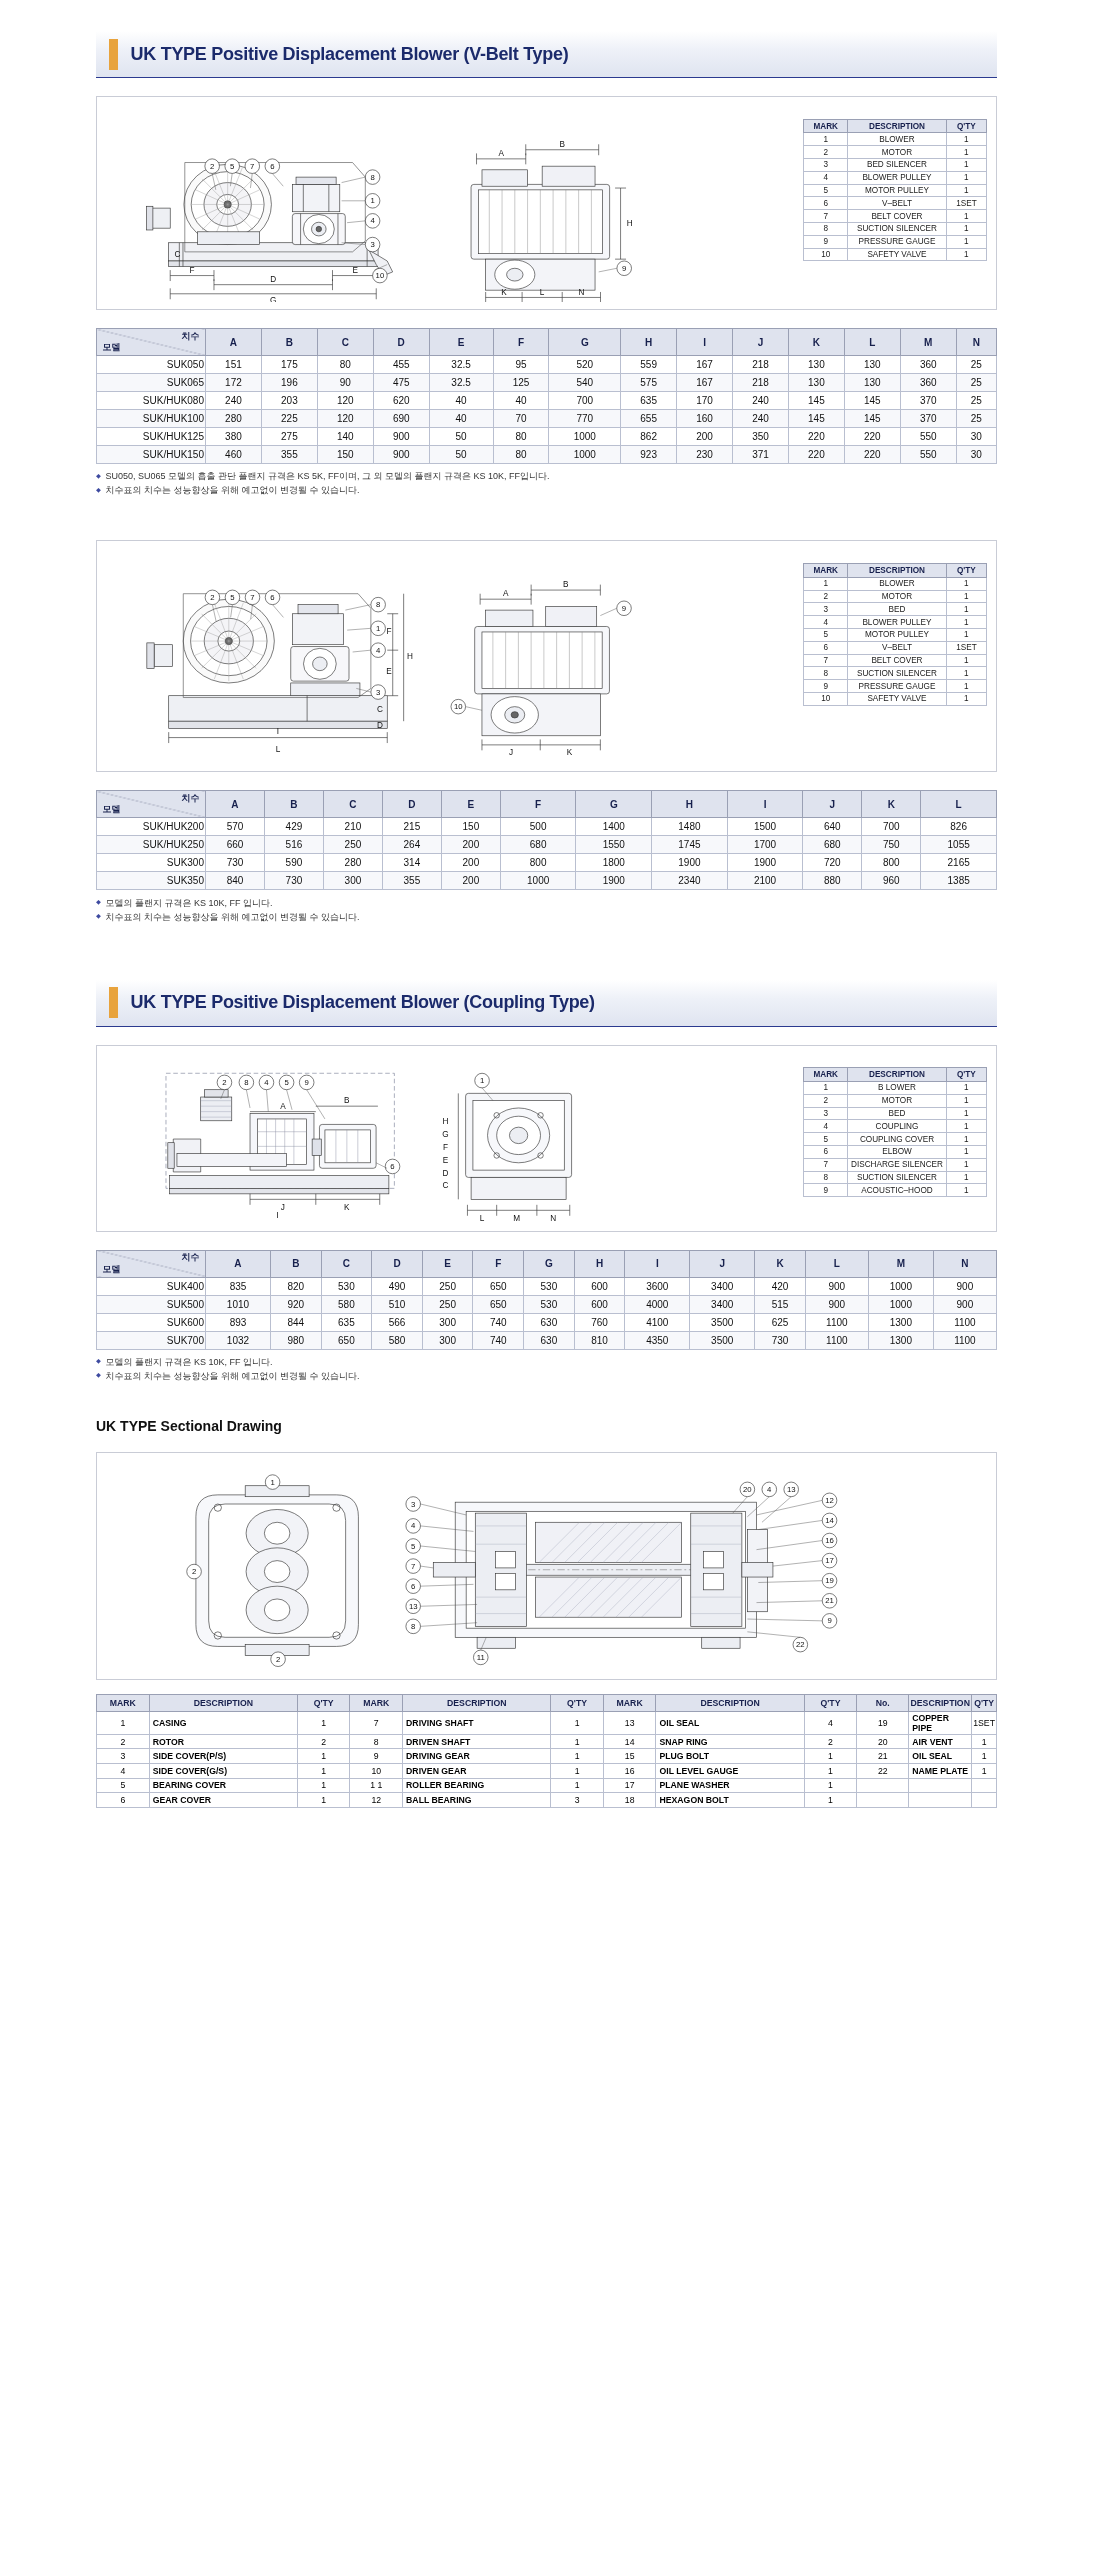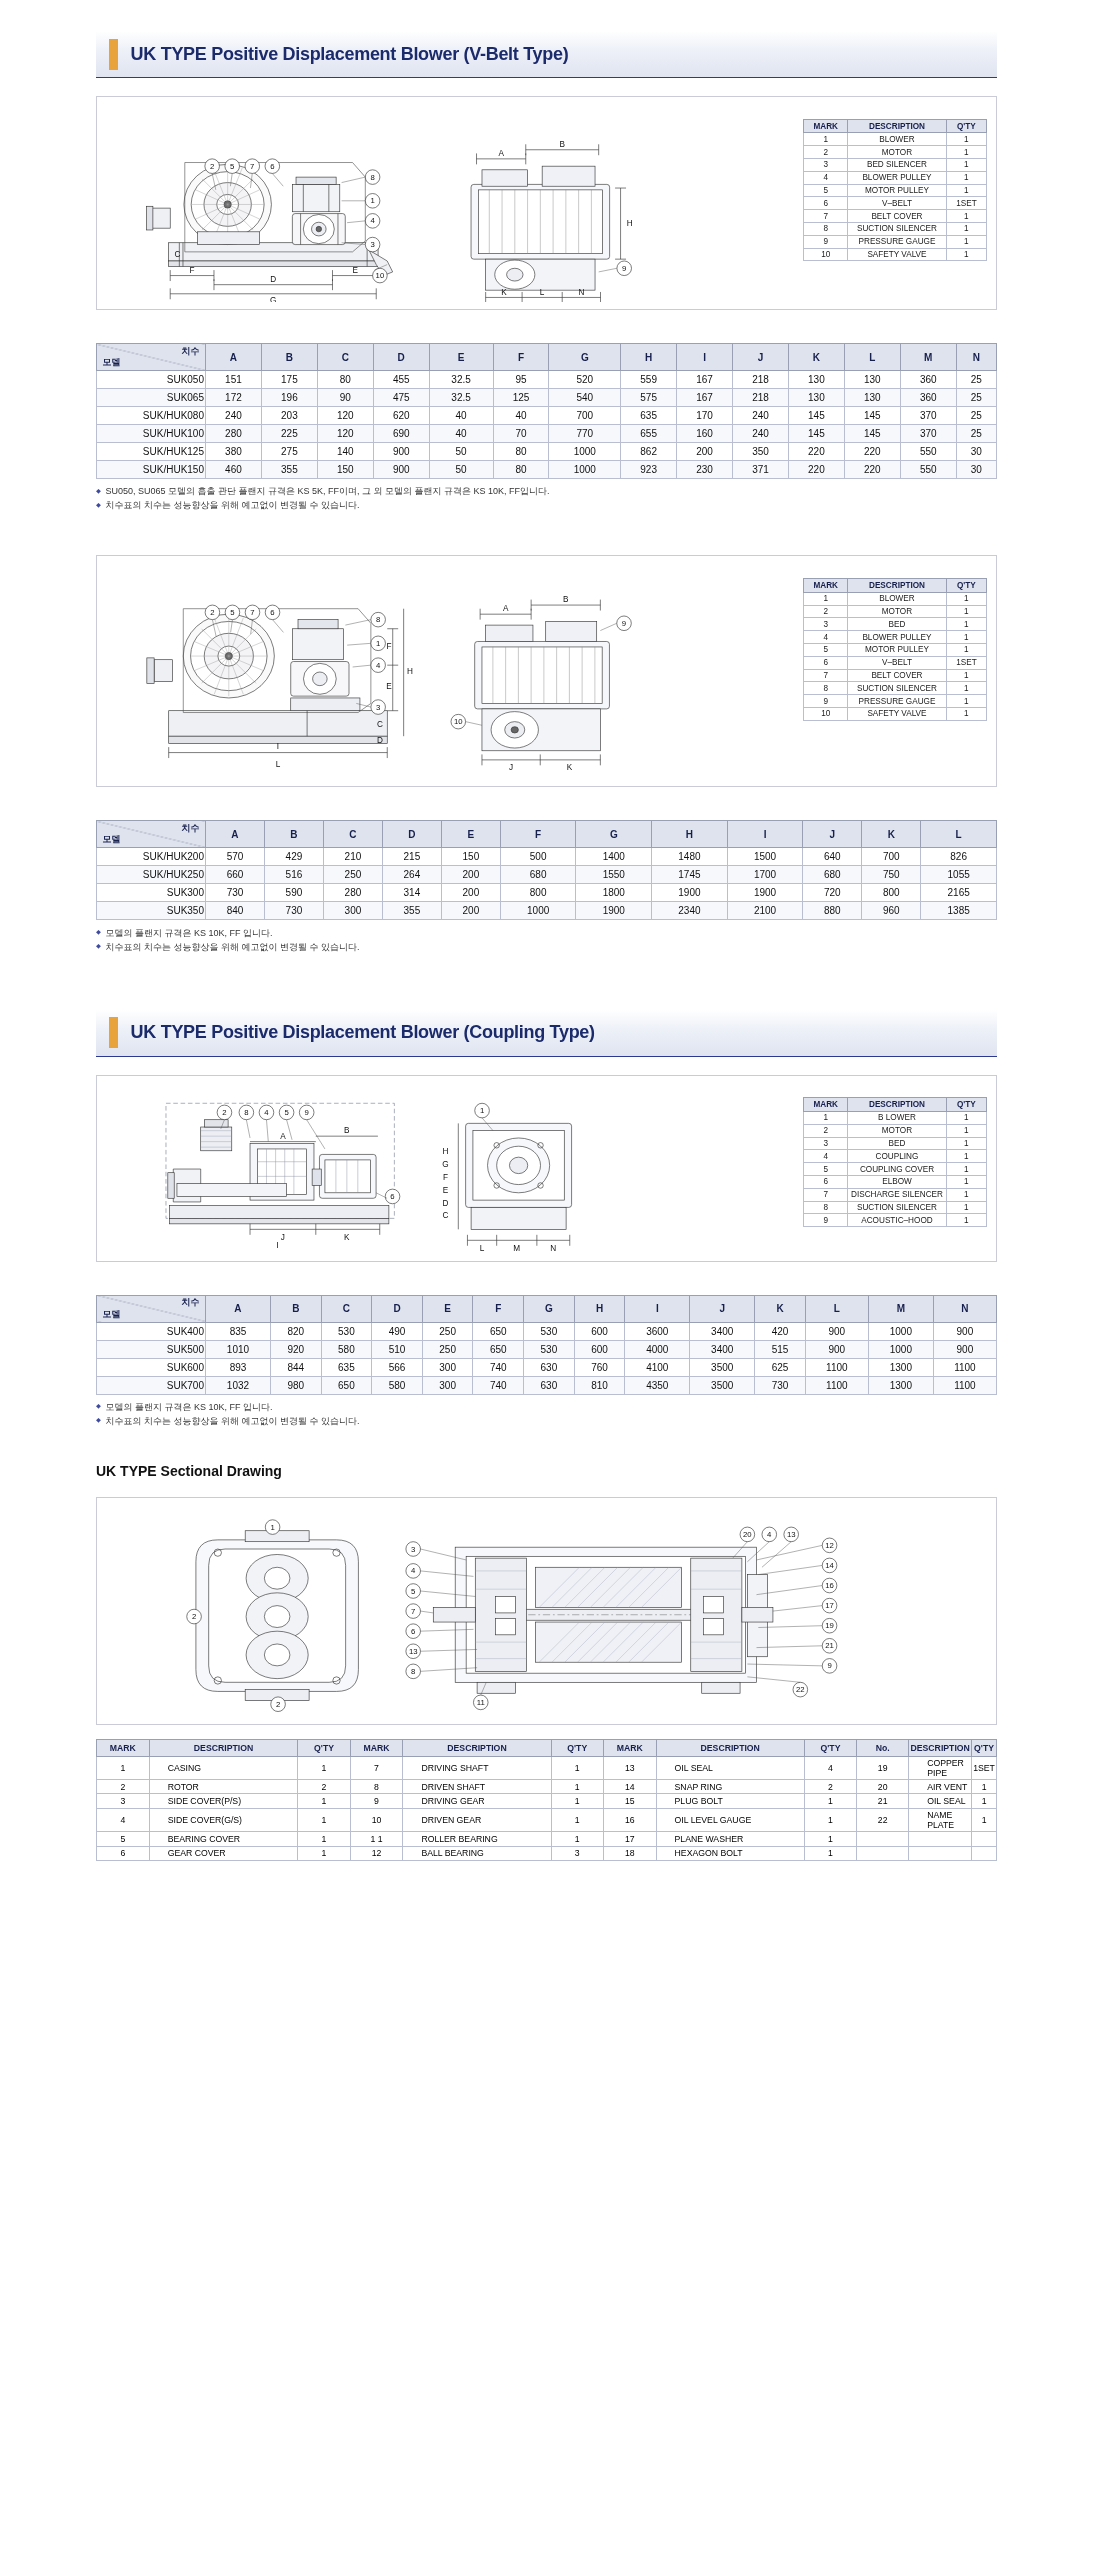--- a/index.html
+++ b/index.html
@@ -81,21 +81,21 @@
     border: 0.9px solid #b9bfd0;
     height: 12.8px;
     text-align: center;
     font-size: 8.2px;
   }
 
   
   table.spec {
     border-collapse: collapse;
     width: 100%;
-    margin-top: 33px;
+    margin-top: 18px;
     font-size: 10px;
   }
   table.spec th {
     background: #dfe3ee;
     border: 0.9px solid #9aa0b4;
     height: 20px;
     font-weight: bold;
     color: #17204d;
     font-size: 10px;
   }
@@ -163,21 +163,21 @@
     height: 16.4px;
     color: #17204d;
     font-size: 8.7px;
   }
   table.parts td {
     border: 0.9px solid #b9bfd0;
     height: 14.6px;
     text-align: center;
     font-size: 8.7px;
   }
-  table.parts td.d { text-align: left; padding-left: 18px; }
+  table.parts td.d { text-align: left; padding-left: 3px; font-weight: bold; }
 
   
   .svgbox { width: 100%; display: block; }
   .bal {
     font-size: 8.5px;
     fill: #111;
     text-anchor: middle;
     dominant-baseline: central;
     font-family: "Liberation Sans", sans-serif;
   }

